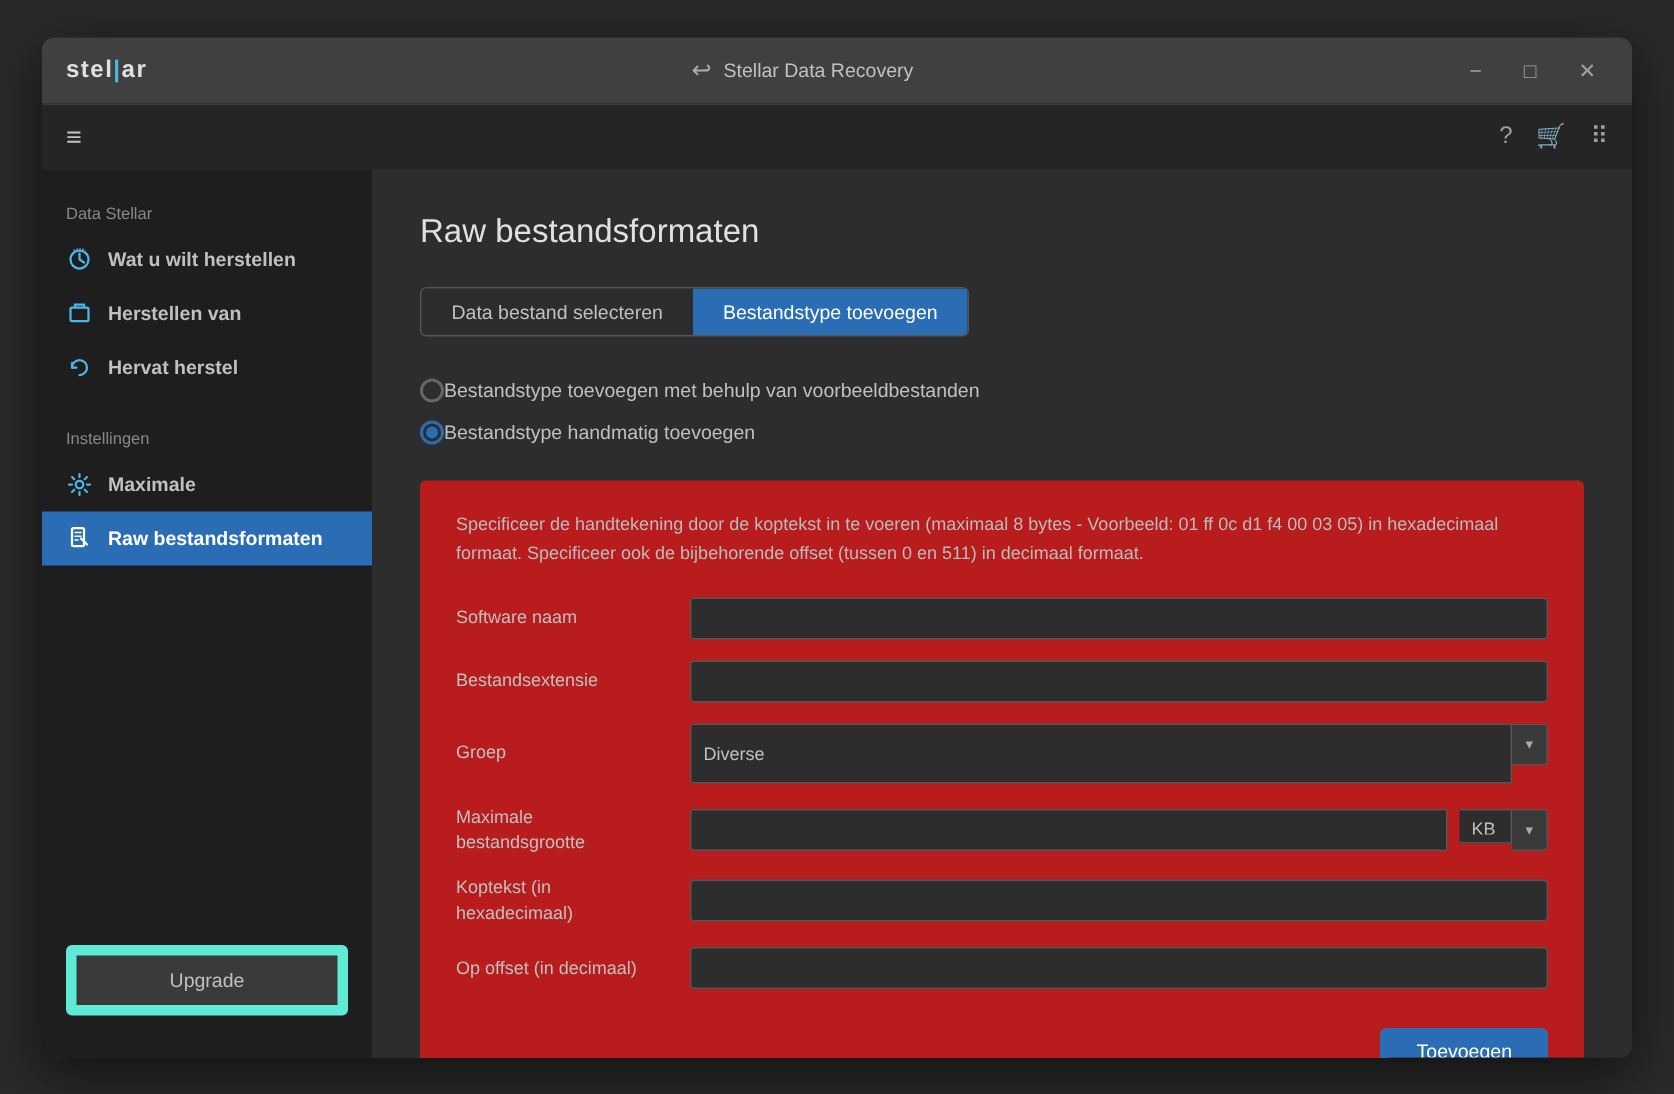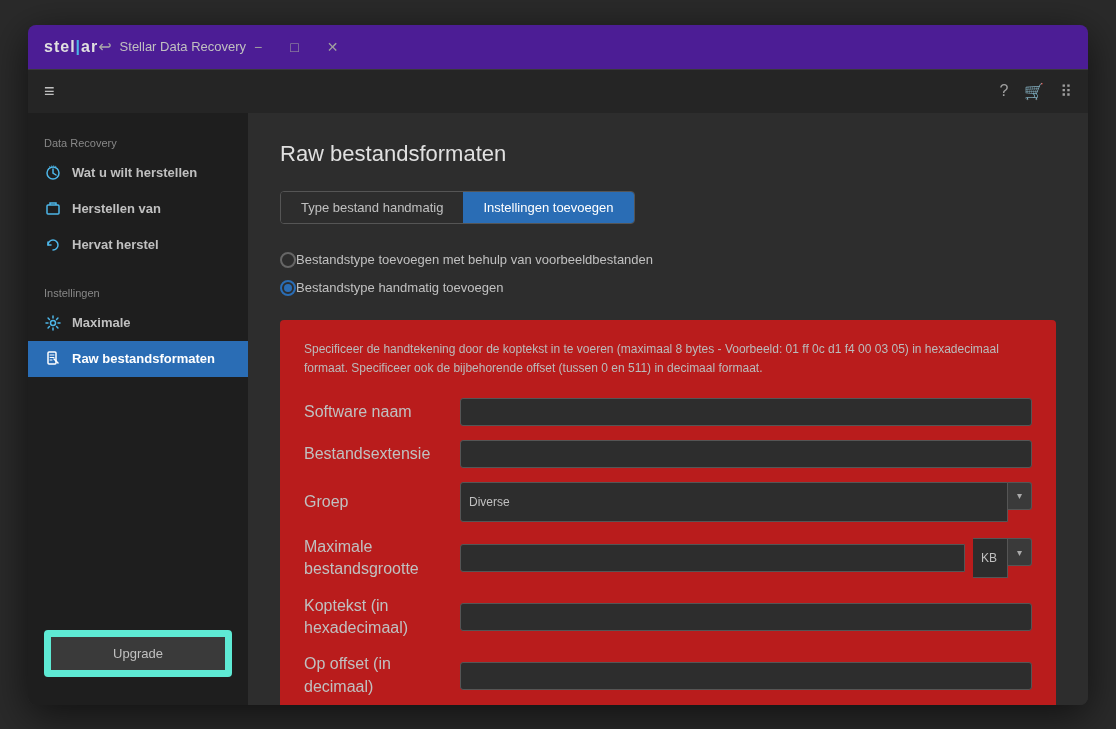--- a/index.html
+++ b/index.html
@@ -19,24 +19,24 @@
       background: #2d2d2d;
       border-radius: 8px;
       overflow: hidden;
       display: flex;
       flex-direction: column;
       box-shadow: 0 10px 40px rgba(0,0,0,0.6);
     }
     
     .titlebar {
       height: 44px;
-      background: #4c1d95;
-      display: flex;
-      align-items: center;
-      justify-content: flex-start;
+      background: #404040;
+      display: flex;
+      align-items: center;
+      justify-content: space-between;
       padding: 0 16px;
       flex-shrink: 0;
     }
     .titlebar-logo {
       display: flex;
       align-items: center;
       gap: 6px;
     }
     .logo-text {
       color: #e0e0e0;
@@ -244,21 +244,21 @@
       margin-bottom: 20px;
     }
     .form-row {
       display: flex;
       align-items: center;
       margin-bottom: 14px;
       gap: 16px;
     }
     .form-label {
       color: #c0c0c0;
-      font-size: 16px;
+      font-size: 12px;
       width: 140px;
       flex-shrink: 0;
       line-height: 1.4;
     }
     .form-input {
       flex: 1;
       background: #2d2d2d;
       border: 1px solid #555;
       border-radius: 3px;
       color: #c0c0c0;
@@ -306,21 +306,21 @@
     }
     .unit-select {
       background: #2d2d2d;
       border: 1px solid #555;
       border-left: none;
       border-radius: 0;
       color: #c0c0c0;
       font-size: 12px;
       padding: 5px 8px;
       outline: none;
-      height: 40px;
+      height: 23px;
       appearance: none;
       cursor: pointer;
     }
     .unit-arrow {
       background: #3a3a3a;
       border: 1px solid #555;
       border-left: none;
       border-radius: 0 3px 3px 0;
       height: 28px;
       width: 24px;
@@ -376,21 +376,21 @@
     <div class="toolbar-right">
       <span class="toolbar-icon">?</span>
       <span class="toolbar-icon">🛒</span>
       <span class="toolbar-icon">⠿</span>
     </div>
   </div>
 
   <div class="main-layout">
 
     <div class="sidebar">
-      <div class="sidebar-section-title">Data Recovery</div>
+      <div class="sidebar-section-title">Data Stellar</div>
 
       <div class="sidebar-item">
         <div class="sidebar-icon">
           <svg width="16" height="16" viewBox="0 0 16 16" fill="none">
             <circle cx="8" cy="8" r="6" stroke="#4db6e8" stroke-width="1.5" fill="none"></circle>
             <path d="M8 4 L8 8 L11 10" stroke="#4db6e8" stroke-width="1.5" stroke-linecap="round"></path>
             <path d="M4 2 Q8 0 12 2" stroke="#4db6e8" stroke-width="1" fill="none" stroke-dasharray="1,1"></path>
           </svg>
         </div>
         <span>Wat u wilt herstellen</span>
@@ -441,22 +441,22 @@
 
       <div class="sidebar-spacer"></div>
 
       <button class="upgrade-btn">Upgrade</button>
     </div>
 
     <div class="content">
       <h1 class="page-title">Raw bestandsformaten</h1>
 
       <div class="tabs">
-        <button class="tab">Type bestand handmatig</button>
-        <button class="tab active">Instellingen toevoegen</button>
+        <button class="tab">Data bestand selecteren</button>
+        <button class="tab active">Bestandstype toevoegen</button>
       </div>
 
       <div class="radio-group">
         <div class="radio-item">
           <div class="radio-circle"></div>
           <span>Bestandstype toevoegen met behulp van voorbeeldbestanden</span>
         </div>
         <div class="radio-item">
           <div class="radio-circle selected">
             <div class="radio-dot"></div>

